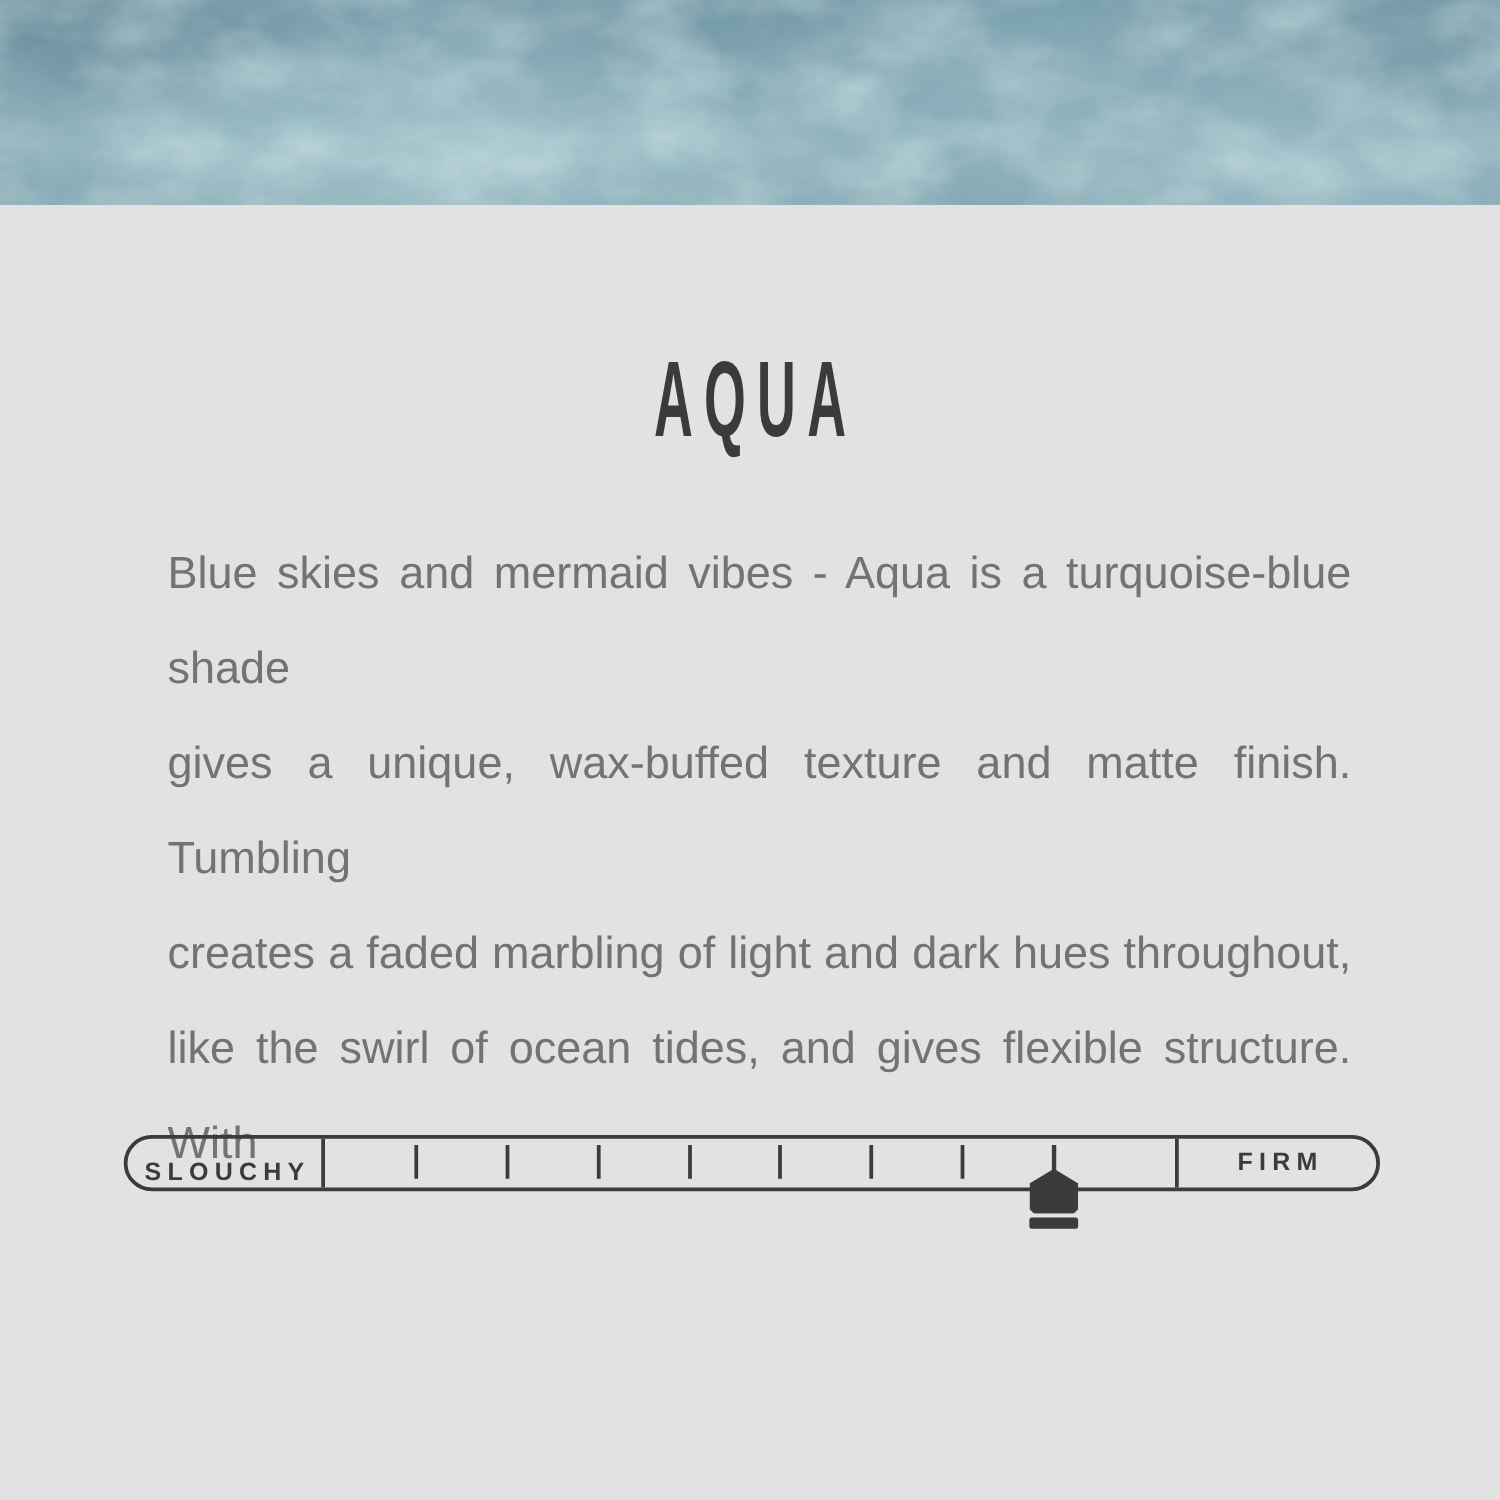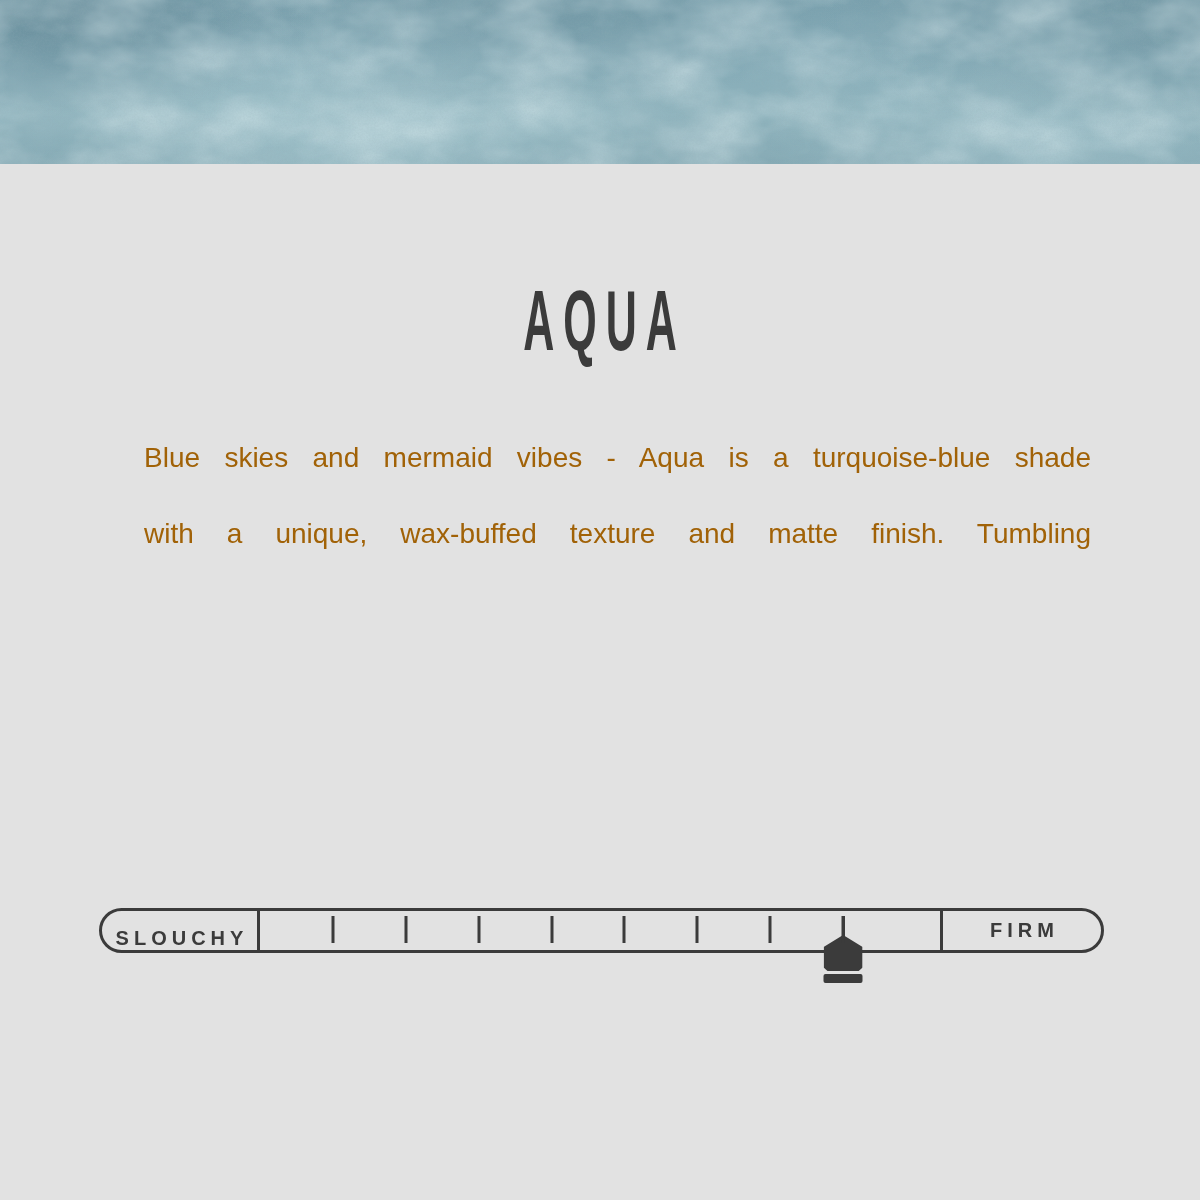--- a/index.html
+++ b/index.html
@@ -31,22 +31,22 @@
     font-size:86px;line-height:86px;font-weight:bold;
     letter-spacing:18px;padding-left:18px;box-sizing:border-box;
     color:#3b3b3b;
     transform:scaleX(0.5);
     transform-origin:50% 50%;
     white-space:nowrap;
   }
 
   
   .description{
-    position:absolute;top:420px;left:144px;width:947px;margin:0;
-    font-size:28px;line-height:76px;color:#a16207;
+    position:absolute;top:420px;left:134px;width:947px;margin:0;
+    font-size:36px;line-height:76px;color:#737373;
     letter-spacing:0;
   }
   .description .line{text-align:justify;text-align-last:justify;}
   .description .line.last{text-align-last:center;}
 
   
   .scale{
     position:absolute;left:99px;width:1005px;height:45px;
     border:3px solid #3b3b3b;border-radius:23px;
     box-sizing:border-box;display:flex;
@@ -100,21 +100,23 @@
       <rect width="1200" height="164" filter="url(#mottleL)" opacity="0.55"></rect>
       <rect width="1200" height="164" filter="url(#mottleD)" opacity="0.45"></rect>
       <rect width="1200" height="164" filter="url(#grainF)" opacity="0.28"></rect>
     </svg>
   </div>
 
   <h1 class="title">AQUA</h1>
 
   <div class="description">
     <div class="line">Blue skies and mermaid vibes - Aqua is a turquoise-blue shade</div>
-    <div class="line">with a unique, wax-buffed texture and matte finish. Tumbling</div>
+    <div class="line">gives a unique, wax-buffed texture and matte finish. Tumbling</div>
+    <div class="line">creates a faded marbling of light and dark hues throughout,</div>
+    <div class="line">like the swirl of ocean tides, and gives flexible structure. With</div>
   </div>
 
   <div class="scale scale-1">
     <div class="sec left">
       <span>SLOUCHY</span>
     </div>
     <div class="mid">
       <div class="marker" style="left: 88.8889%;">
         <div class="m-line"></div>
         <div class="m-pent"></div>

